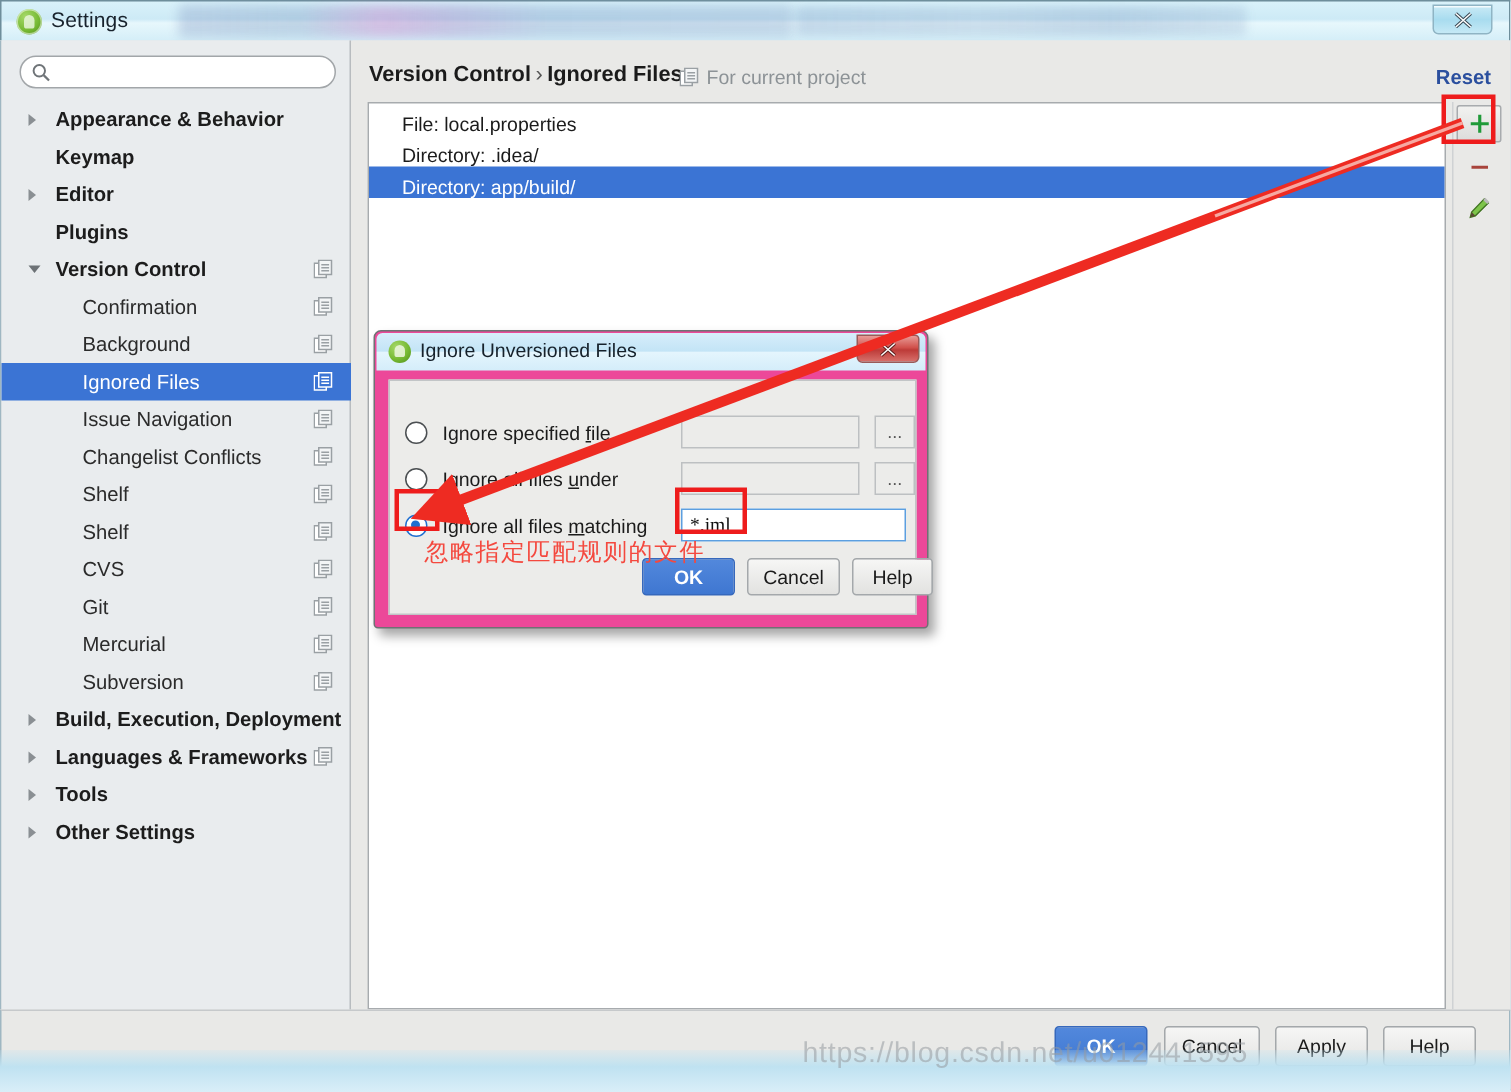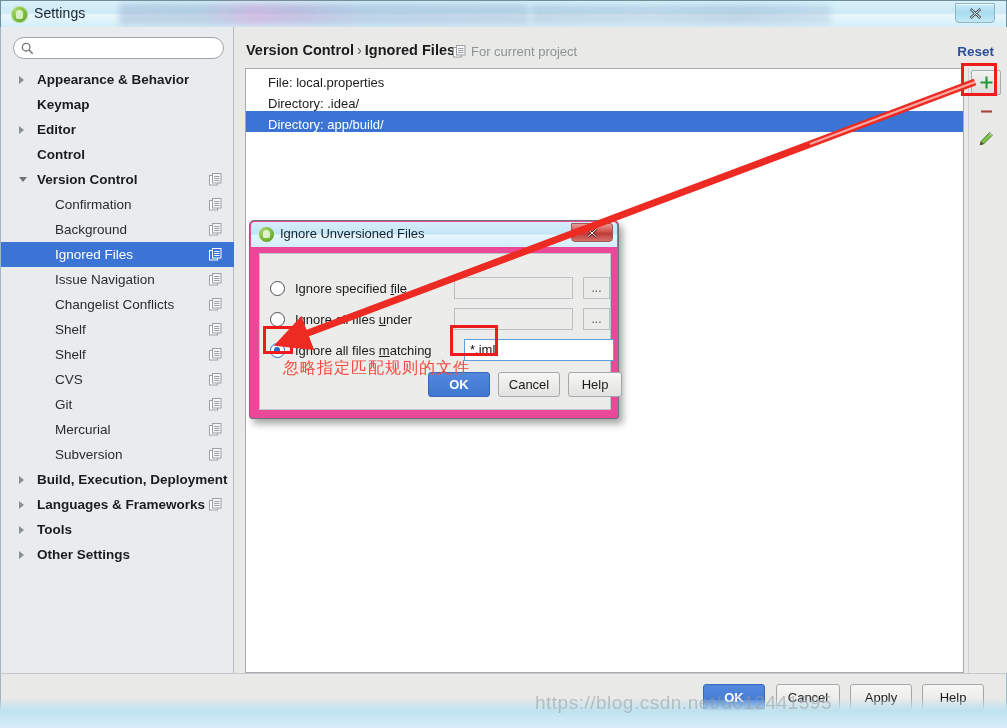--- a/index.html
+++ b/index.html
@@ -408,21 +408,21 @@
             <span class="lbl">Appearance &amp; Behavior</span>
           </div>
           <div class="tree-item lvl0">
             <span class="lbl">Keymap</span>
           </div>
           <div class="tree-item lvl0">
             <span class="arrow arrow-right"></span>
             <span class="lbl">Editor</span>
           </div>
           <div class="tree-item lvl0">
-            <span class="lbl">Control</span>
+            <span class="lbl">Plugins</span>
           </div>
           <div class="tree-item lvl0">
             <span class="arrow arrow-down"></span>
             <span class="lbl">Version Control</span>
             <svg class="copy-icon" viewBox="0 0 13 13">
               <rect x="0.5" y="2.5" width="8" height="9.5" fill="#ffffff" stroke="#9aa0a4"></rect>
               <rect x="3.5" y="0.5" width="8.5" height="9.5" fill="#f3f5f6" stroke="#9aa0a4"></rect>
               <line x1="5.2" y1="3.5" x2="10.4" y2="3.5" stroke="#9aa0a4"></line>
               <line x1="5.2" y1="5.5" x2="10.4" y2="5.5" stroke="#9aa0a4"></line>
               <line x1="5.2" y1="7.5" x2="10.4" y2="7.5" stroke="#9aa0a4"></line>
@@ -672,21 +672,21 @@
         <div class="dlg-field" style="top: 54px; left: 194px; width: 119px;">
           <span class="val"></span>
         </div>
         <div class="dots-btn" style="top: 54px; left: 323px;">
           <span>...</span>
         </div>
         <div class="radio-row" style="top: 84px;">
           <span class="radio checked"></span>
           <span class="radio-label"><span>Ignore all files </span><u>m</u><span>atching</span></span>
         </div>
-        <div class="dlg-field active" style="top: 85px; left: 204px; width: 150px;">
+        <div class="dlg-field active" style="top: 85px; left: 194px; width: 150px; font-family: Liberation Serif, serif;">
           <span class="val">*.iml</span>
         </div>
       </div>
   </div>
 
   <div class="red-box" style="left:961px; top:63px; width:36px; height:33px;"></div>
   <div class="red-box" style="left:263px; top:326px; width:30px; height:28px;"></div>
   <div class="red-box" style="left:450px; top:325px; width:48px; height:31px;"></div>
 
   <svg class="annot-svg">

